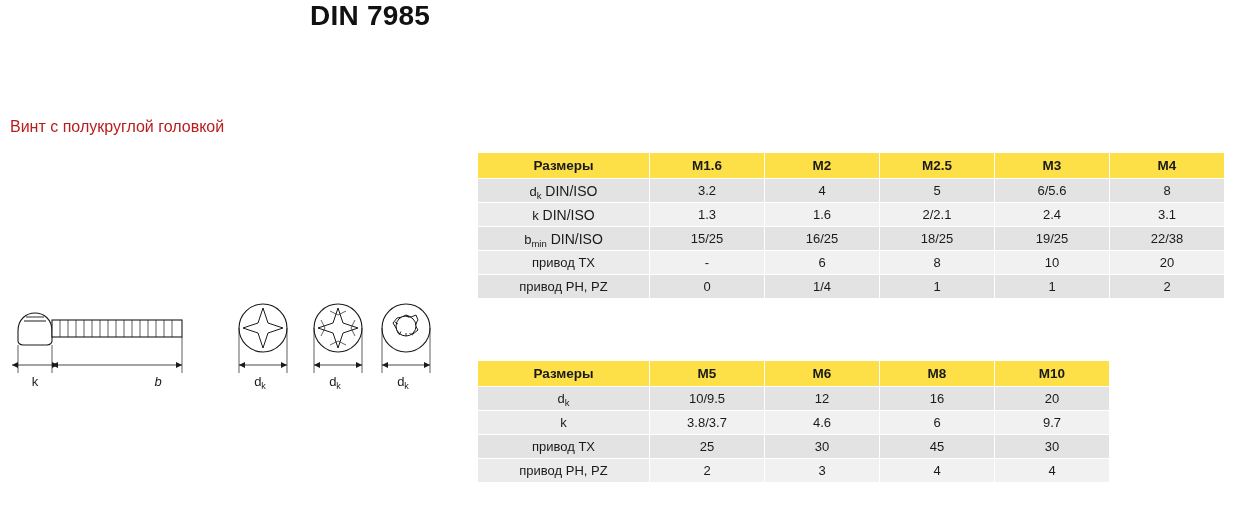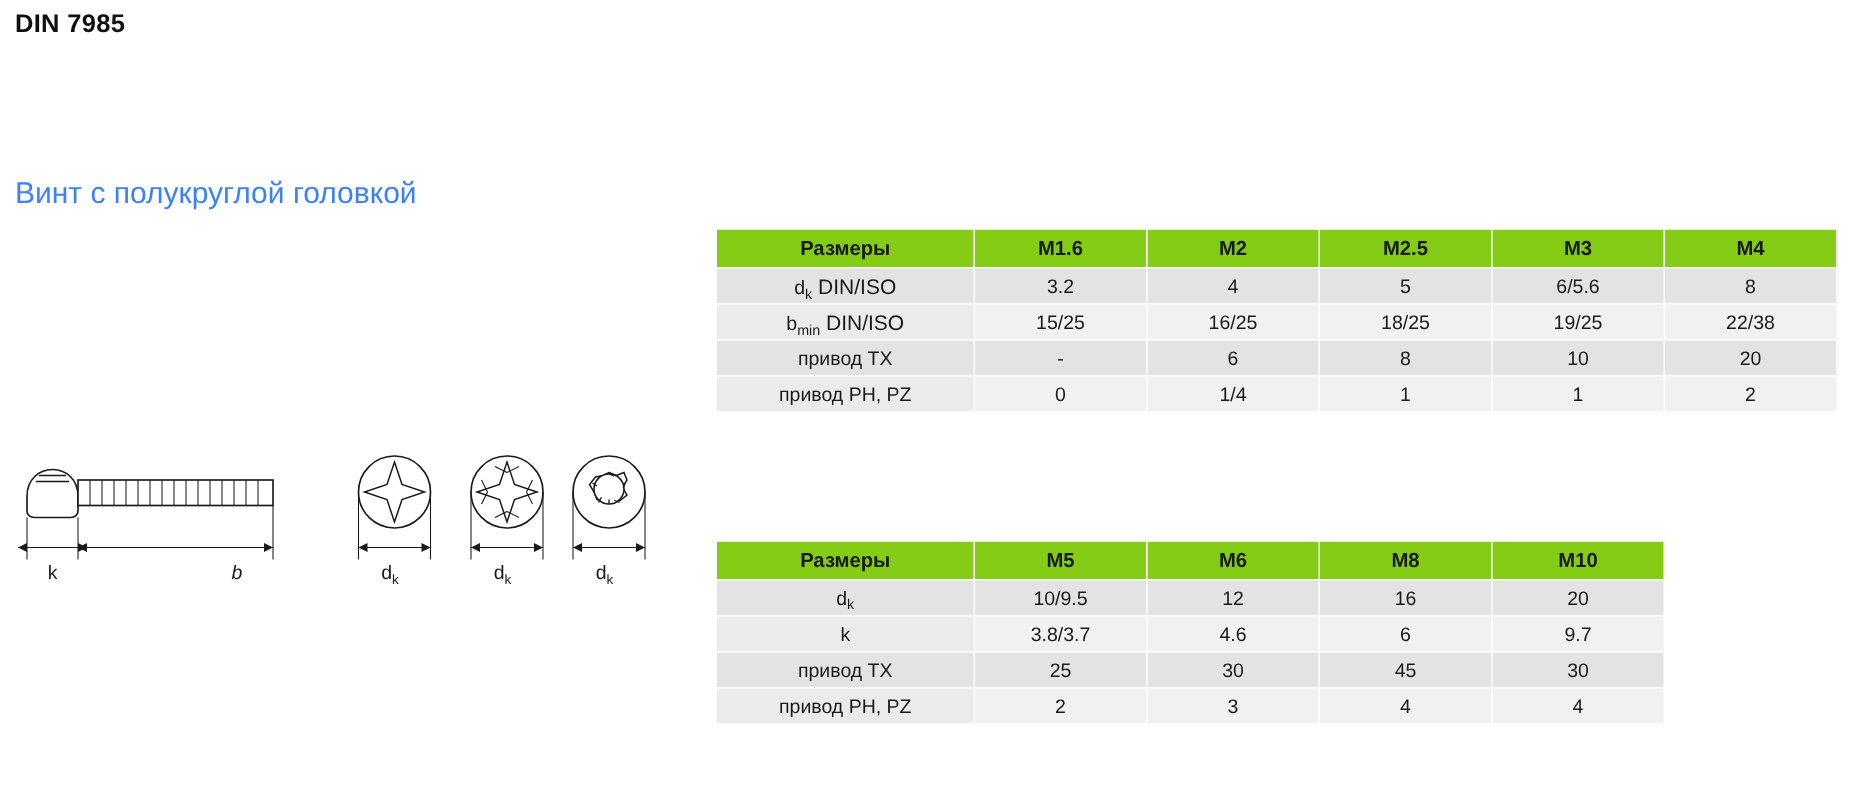--- a/index.html
+++ b/index.html
@@ -17,32 +17,33 @@
   }
 
   
   #standards {
     position: absolute;
     left: 10px;
     top: 2px;
     width: 420px;
   }
   #standards .std-line {
-    font-size: 17px;
+    font-size: 28px;
     font-weight: bold;
     line-height: 27px;
     letter-spacing: 0.2px;
     color: #111;
+    text-align: right;
   }
   #subtitle {
     position: absolute;
     left: 10px;
     top: 118px;
-    font-size: 20px;
-    color: #3b82f6;
+    font-size: 16px;
+    color: #b91c1c;
     white-space: nowrap;
   }
 
   
   #drawing {
     position: absolute;
     left: 0px;
     top: 265px;
     width: 460px;
     height: 130px;
@@ -62,21 +63,21 @@
   .spec-table td, .spec-table th {
     border: 1px solid #ffffff;
     text-align: center;
     vertical-align: middle;
     height: 23px;
     padding: 0 2px;
     font-weight: normal;
     white-space: nowrap;
   }
   .spec-table thead td {
-    background: #84cc16;
+    background: #fde047;
     font-weight: bold;
     font-size: 13.5px;
     height: 25px;
   }
   .spec-table tbody tr:nth-child(odd) td { background: #e3e3e3; }
   .spec-table tbody tr:nth-child(even) td { background: #f1f1f1; }
   .spec-table tbody td.rowlabel {
     background: #dcdcdc;
   }
   .spec-table tbody tr:nth-child(even) td.rowlabel {
@@ -222,20 +223,28 @@
   <tbody>
     <tr>
       <td class="rowlabel"><span class="lbl-d">d</span><span class="sub">k</span><span class="small-suffix"> DIN/ISO</span></td>
       <td>3.2</td>
       <td>4</td>
       <td>5</td>
       <td>6/5.6</td>
       <td>8</td>
     </tr>
     <tr>
+      <td class="rowlabel"><span class="lbl-d">k</span><span class="sub"></span><span class="small-suffix"> DIN/ISO</span></td>
+      <td>1.3</td>
+      <td>1.6</td>
+      <td>2/2.1</td>
+      <td>2.4</td>
+      <td>3.1</td>
+    </tr>
+    <tr>
       <td class="rowlabel"><span class="lbl-d">b</span><span class="sub">min</span><span class="small-suffix"> DIN/ISO</span></td>
       <td>15/25</td>
       <td>16/25</td>
       <td>18/25</td>
       <td>19/25</td>
       <td>22/38</td>
     </tr>
     <tr>
       <td class="rowlabel">привод TX</td>
       <td>-</td>

